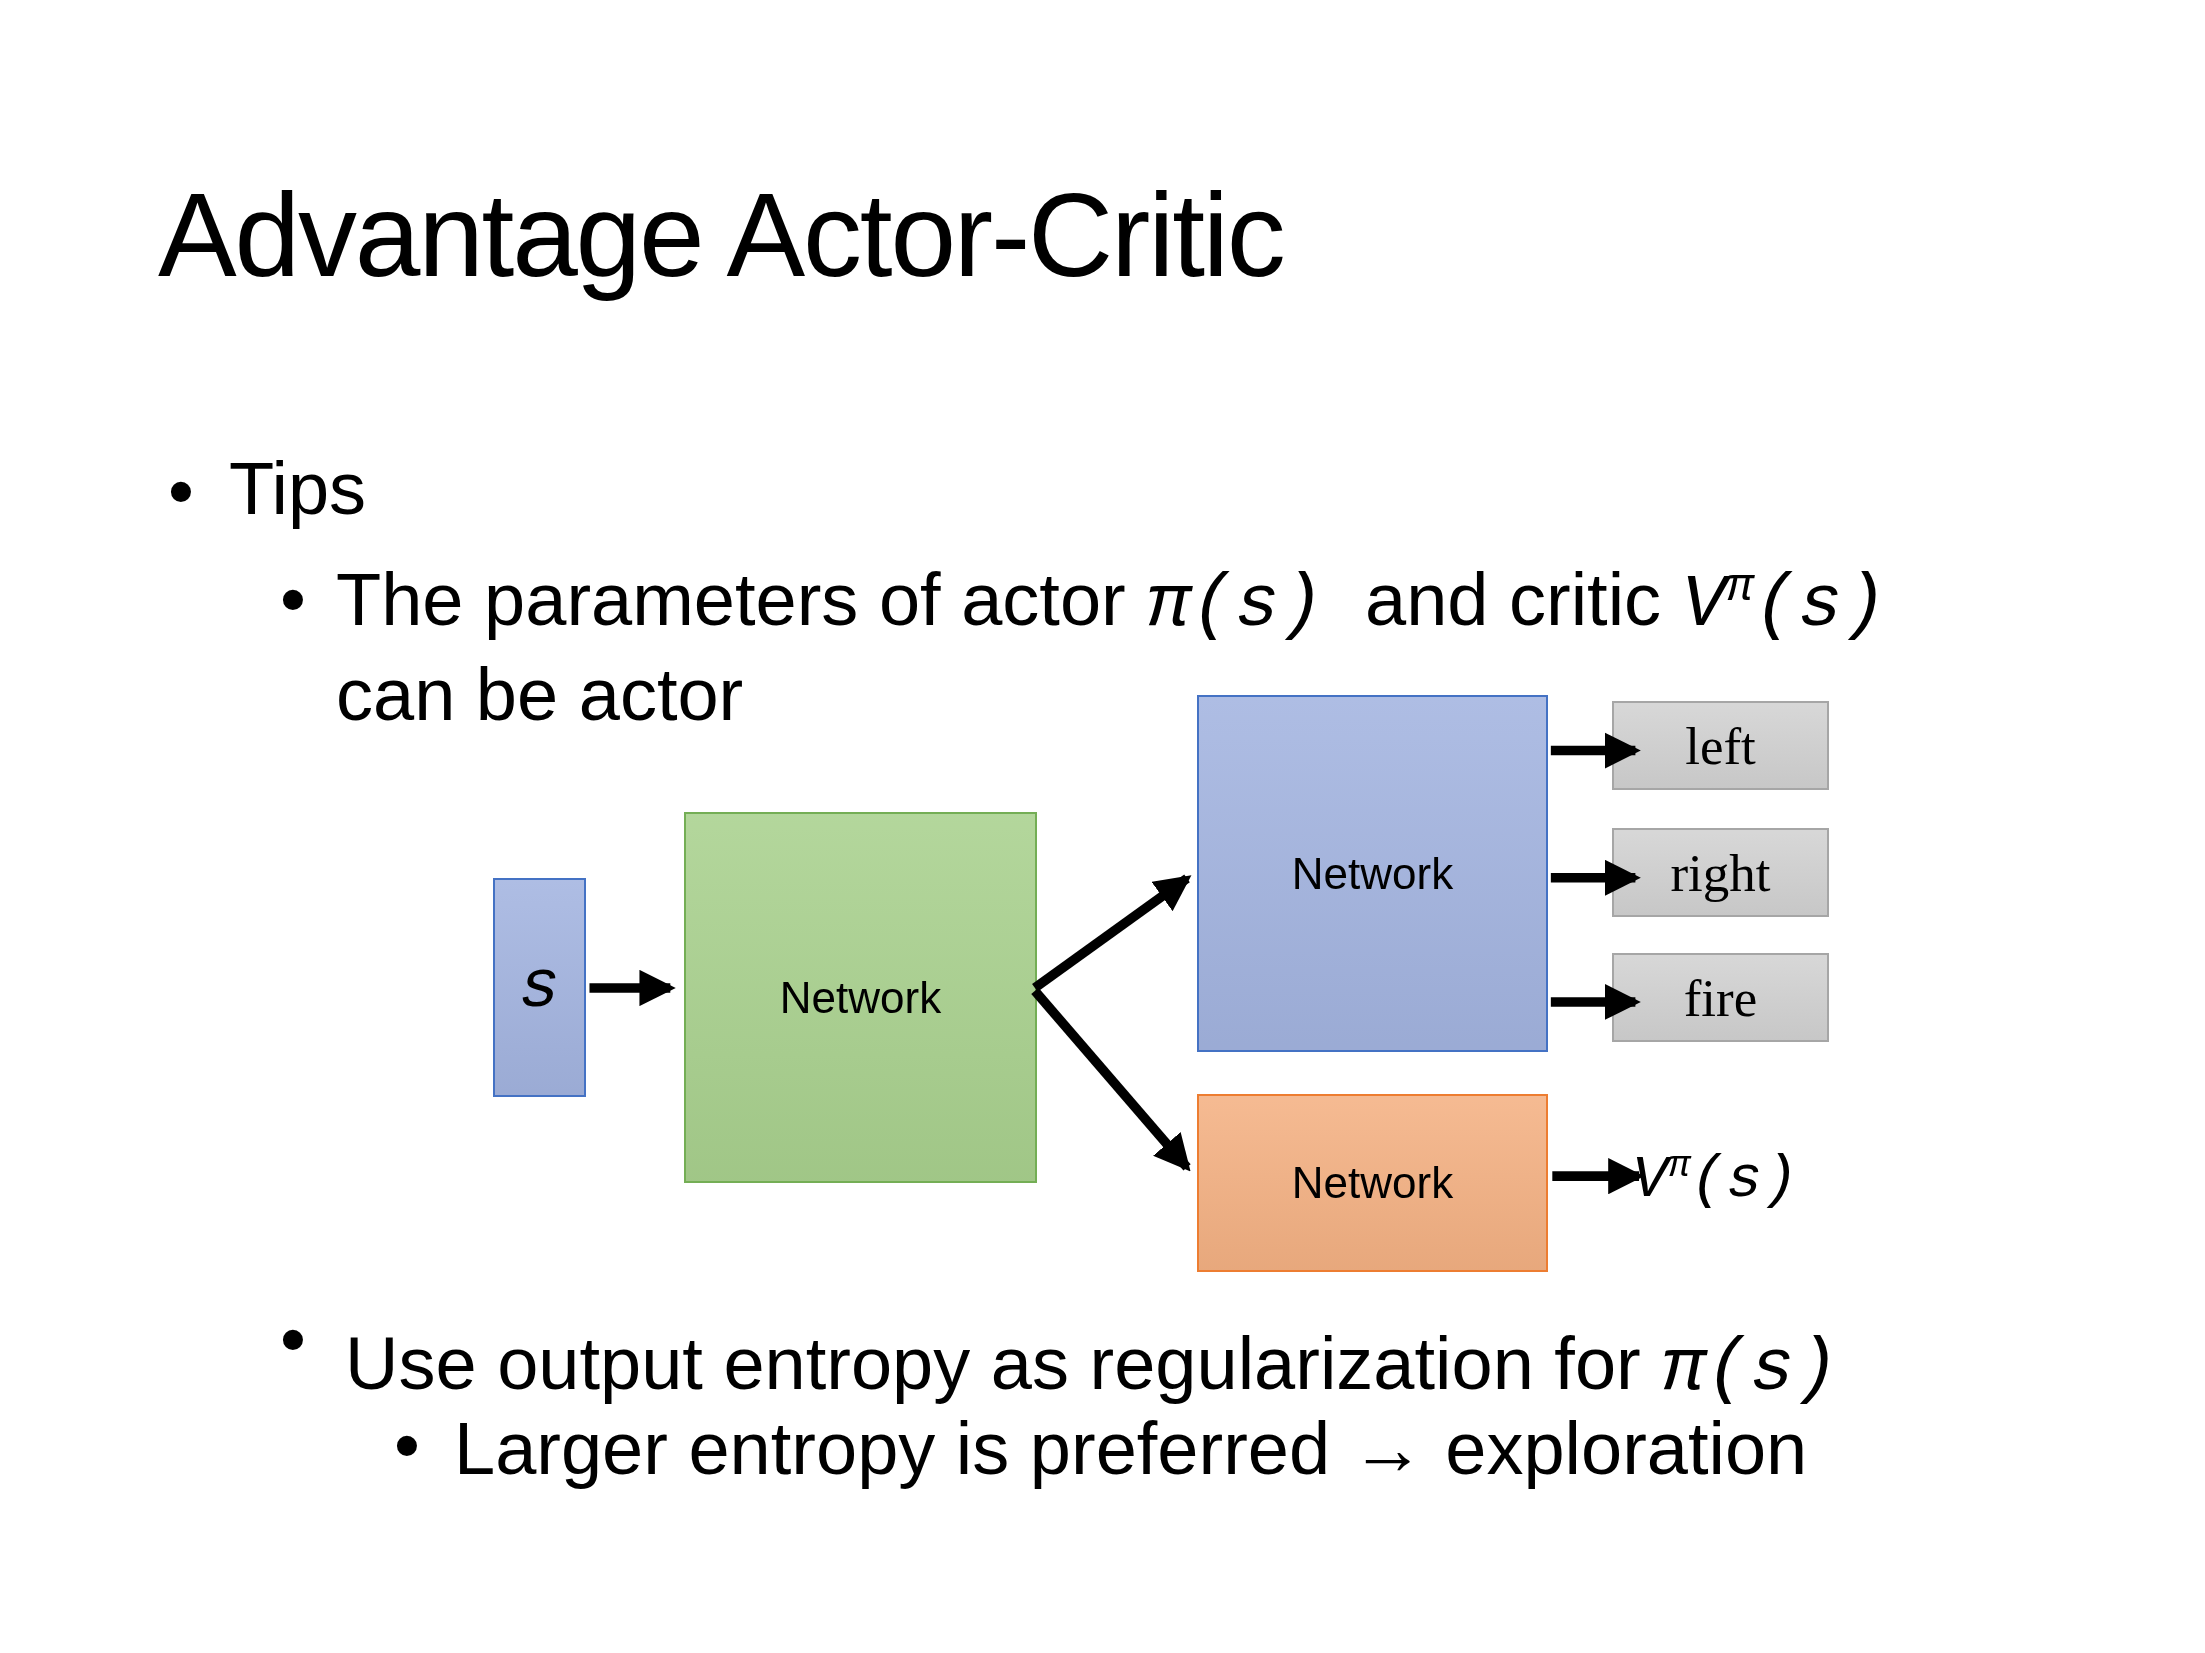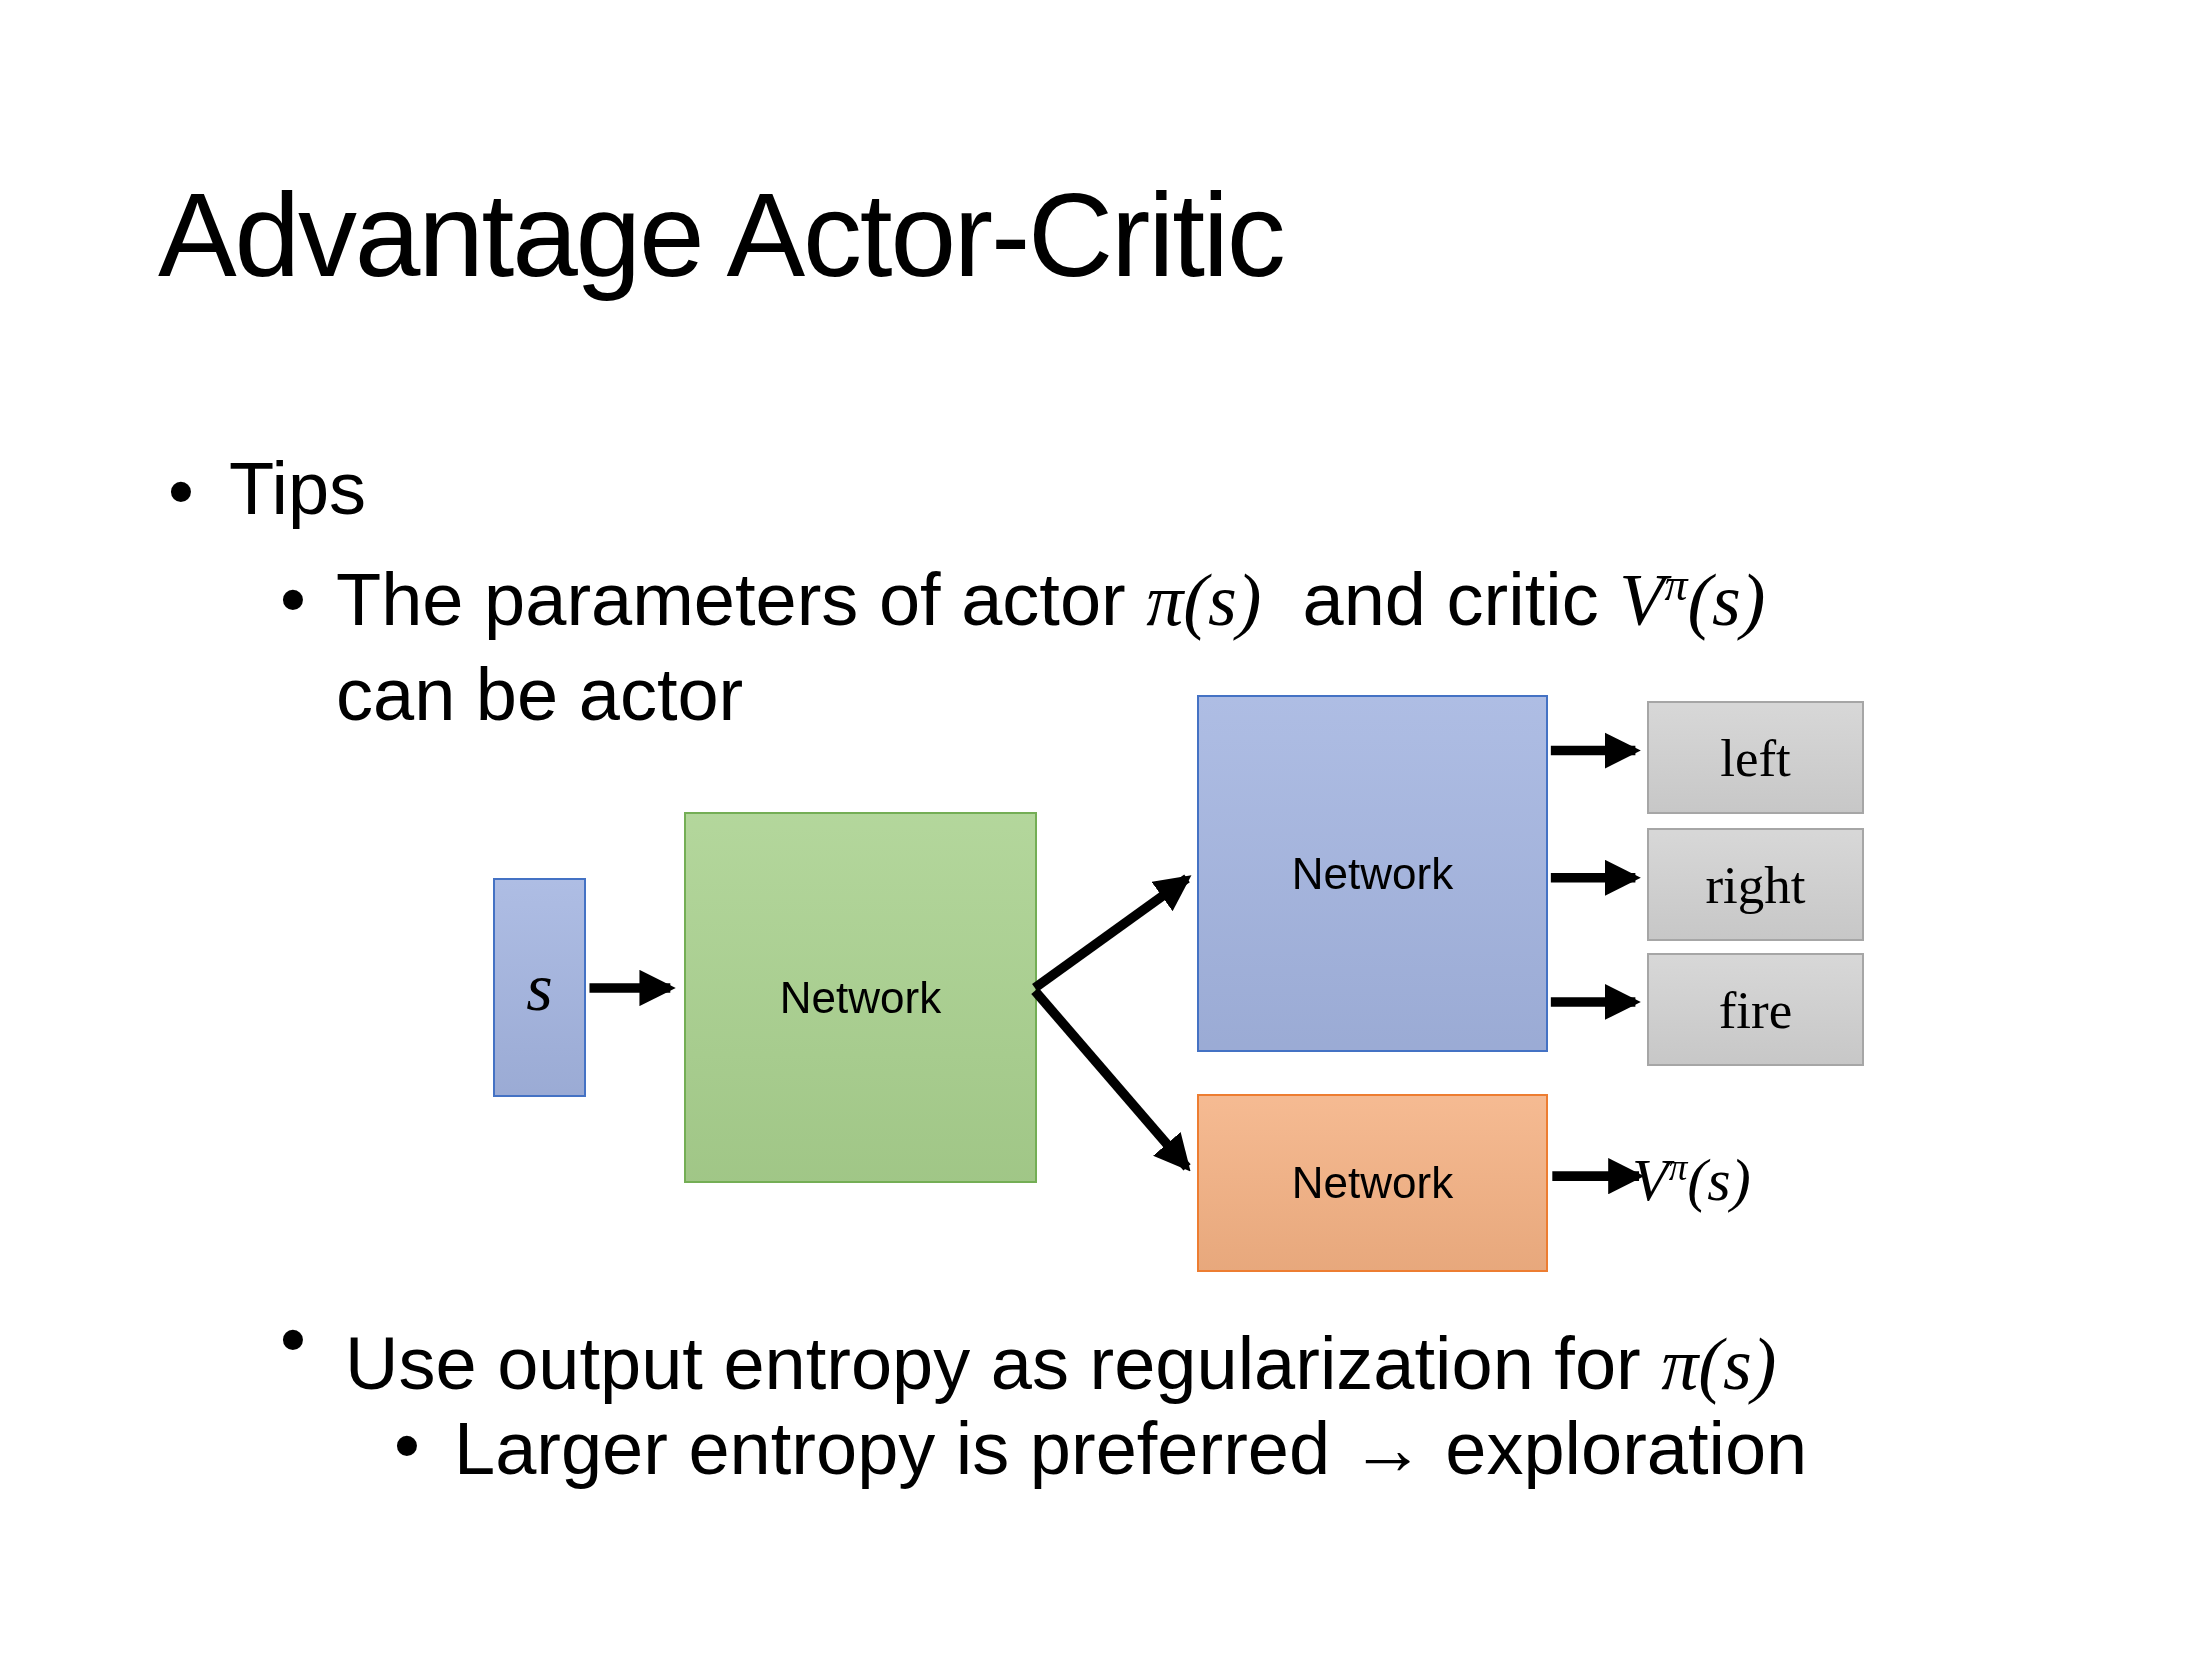--- a/index.html
+++ b/index.html
@@ -16,21 +16,21 @@
     font-size:118px;font-weight:300;letter-spacing:-2.2px;
     line-height:1.2;margin:0;white-space:pre;
   }
   .line{
     position:absolute;font-size:74px;font-weight:300;
     line-height:88px;white-space:pre;
   }
   .bullet{
     position:absolute;font-size:74px;line-height:88px;font-weight:400;
   }
-  .math{font-family:Liberation Serif, serif;font-style:italic;}
+  .math{font-family:Liberation Mono, monospace;font-style:italic;}
   .sup{font-size:62%;position:relative;top:-0.55em;font-style:italic;}
   
   .box{
     position:absolute;box-sizing:border-box;
     display:flex;align-items:center;justify-content:center;
     background-image:linear-gradient(rgba(255,255,255,0.12),rgba(0,0,0,0.05));
   }
   .state-box{
     left:493px;top:878px;width:93px;height:219px;
     background-color:var(--blue-fill);border:2.2px solid var(--blue-border);
@@ -41,21 +41,21 @@
   }
   .actor-box{
     left:1197px;top:695px;width:351px;height:357px;
     background-color:var(--blue-fill);border:2.9px solid var(--blue-border);
   }
   .critic-box{
     left:1197px;top:1094px;width:351px;height:178px;
     background-color:var(--orange-fill);border:2.2px solid var(--orange-border);
   }
   .action-box{
-    left:1647px;width:217px;height:113px;
+    left:1612px;width:217px;height:89px;
     background-color:var(--gray-fill);border:2.2px solid var(--gray-border);
   }
   .action-0{top:701px}
   .action-1{top:828px}
   .action-2{top:953px}
   .net-label{font-size:44px;font-weight:300;}
   .state-label{font-size:68px;}
   .action-label{font-family:"Liberation Serif",serif;font-size:53px;font-style:normal;}
   .value-out{
     position:absolute;left:1632px;top:1136px;

